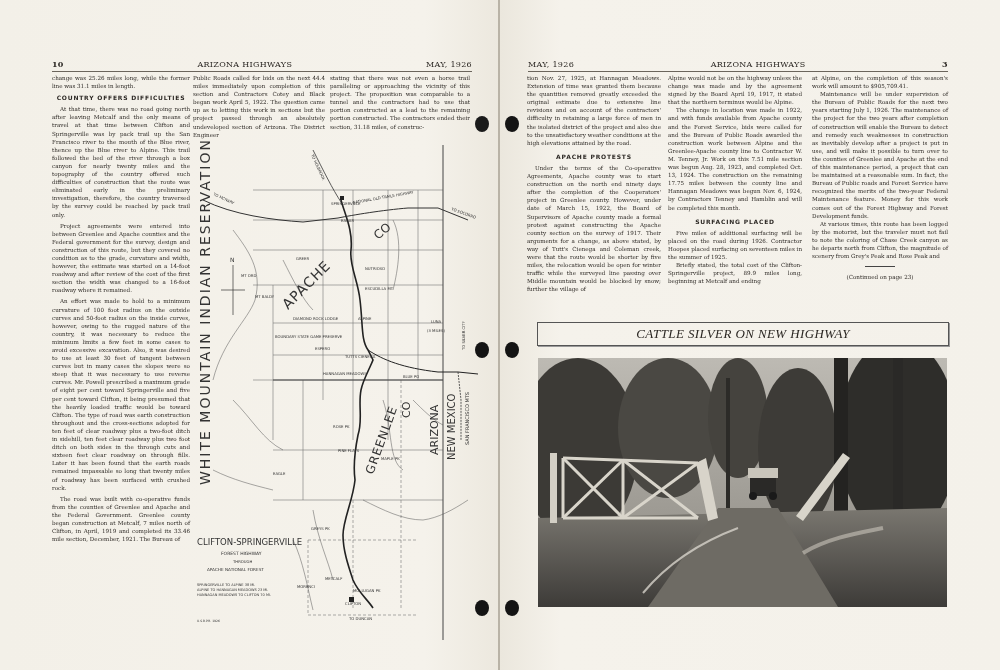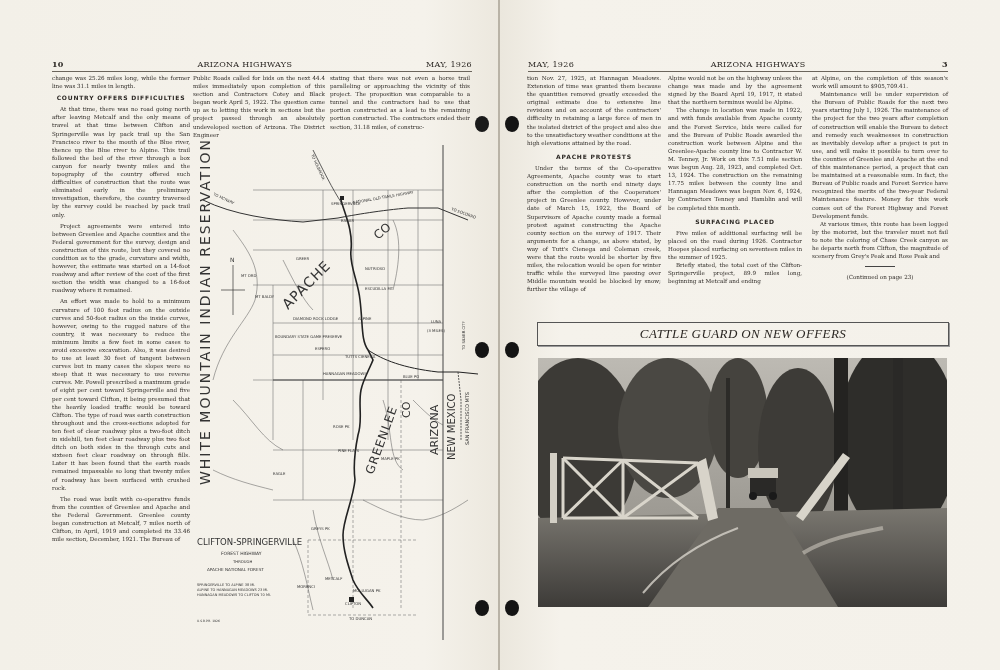--- a/index.html
+++ b/index.html
@@ -242,21 +242,21 @@
 
 <div class="col" style="left:812px; top:74px; width:136px;">
   <p class="noindent">at Alpine, on the completion of this season's work will amount to $905,709.41.</p>
   <p>Maintenance will be under supervision of the Bureau of Public Roads for the next two years starting July 1, 1926. The maintenance of the project for the two years after completion of construction will enable the Bureau to detect and remedy such weaknesses in construction as inevitably develop after a project is put in use, and will make it possible to turn over to the counties of Greenlee and Apache at the end of this maintenance period, a project that can be maintained at a reasonable sum. In fact, the Bureau of Public roads and Forest Service have recognized the merits of the two-year Federal Maintenance feature. Money for this work comes out of the Forest Highway and Forest Development funds.</p>
   <p>At various times, this route has been logged by the motorist, but the traveler must not fail to note the coloring of Chase Creek canyon as he departs north from Clifton, the magnitude of scenery from Grey's Peak and Rose Peak and</p>
   <div class="rule"></div>
   <p class="cont">(Continued on page 23)</p>
 </div>
 
 <div class="caption-box">
-  <span>CATTLE GUARD ON NEW OFFERS</span>
+  <span>CATTLE SILVER ON NEW HIGHWAY</span>
 </div>
 
 <div class="photo">
   <svg viewBox="0 0 409 249" preserveAspectRatio="none" xmlns="http://www.w3.org/2000/svg">
     <defs>
       <linearGradient id="sky" x1="0" y1="0" x2="0" y2="1">
         <stop offset="0" stop-color="#bdbab3"></stop>
         <stop offset="1" stop-color="#8a8780"></stop>
       </linearGradient>
       <linearGradient id="ground" x1="0" y1="0" x2="0" y2="1">

